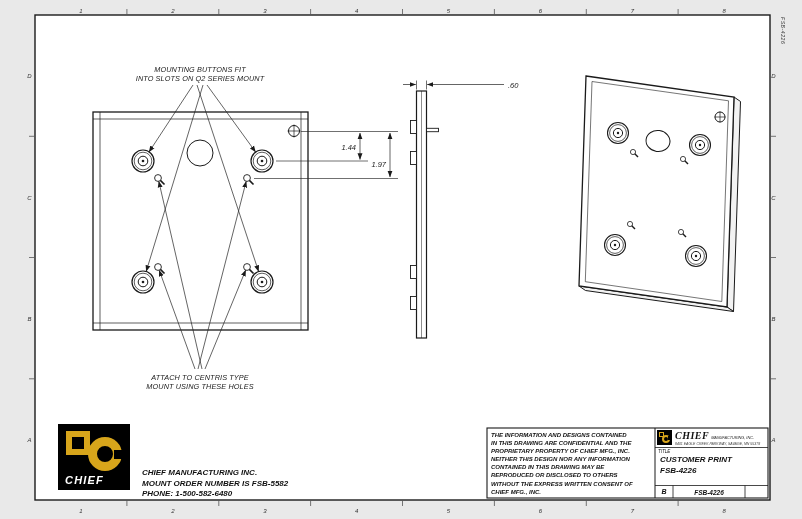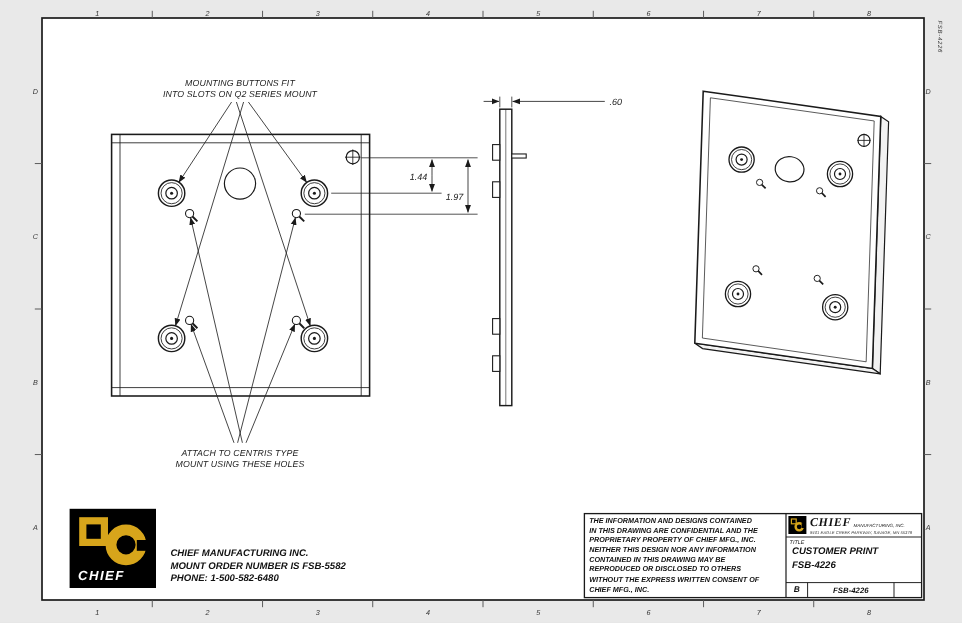--- a/index.html
+++ b/index.html
@@ -31,21 +31,21 @@
   .tb-title2 { left:660px; top:466px; font-size:8px; font-weight:bold; color:#111; }
   .tb-size  { left:655px; top:488px; width:18px; text-align:center; font-size:7px; font-weight:bold; color:#111; }
   .tb-dwg   { left:673px; top:488.5px; width:72px; text-align:center; font-size:6.5px; font-weight:bold; color:#111; }
 
   .logo-big { left:58px; top:424px; width:72px; height:66px; background:#000; }
   .logo-big .sq { position:absolute; left:8px; top:7px; width:24px; height:24px; border:6px solid #d7a51b; }
   .logo-big .c  { position:absolute; left:30px; top:13px; width:34px; height:34px; border:9px solid #d7a51b; border-radius:50%; }
   .logo-big .notch { position:absolute; left:56px; top:26px; width:10px; height:9px; background:#000; }
   .logo-big .word { position:absolute; left:7px; bottom:4px; color:#fff; font-size:11px; font-weight:bold; letter-spacing:1.2px; }
 
-  .footer-text { left:142px; top:456px; font-size:8px; font-weight:bold; line-height:10.5px; color:#111; }
+  .footer-text { left:142px; top:468px; font-size:8px; font-weight:bold; line-height:10.5px; color:#111; }
 
   .edge-doc { left:780px; top:17px; writing-mode:vertical-rl; font-size:5px; letter-spacing:0.6px; color:#333; }
 </style>
 </head>
 <body>
 
 <div class="page">
 
   <svg class="canvas" width="802" height="519" viewBox="0 0 802 519">
     <defs>

